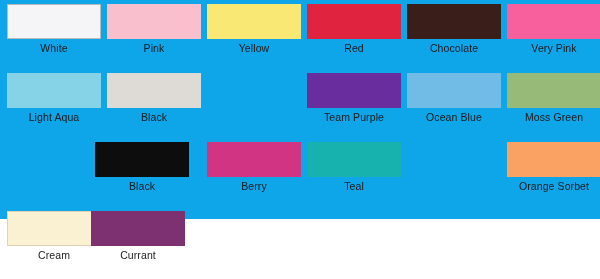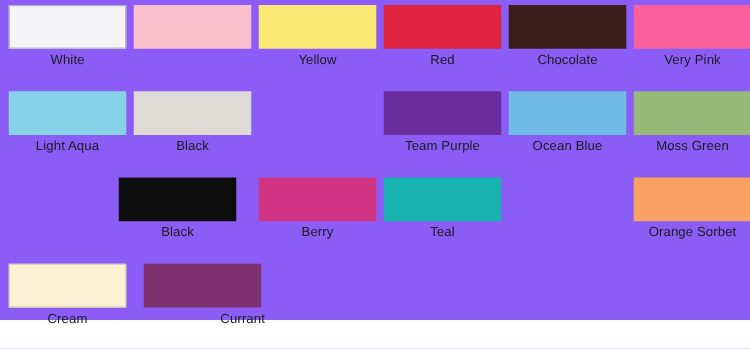--- a/index.html
+++ b/index.html
@@ -10,22 +10,22 @@
   body {
     width: 600px;
     height: 279px;
     background: #ffffff;
     font-family: "Liberation Sans", sans-serif;
     overflow: hidden;
   }
   #swatch-chart {
     position: relative;
     width: 600px;
-    height: 256px;
-    background: #8b5cf6;
+    height: 219px;
+    background: #0ea5e9;
   }
   .swatch-cell {
     position: absolute;
     width: 100px;
     box-sizing: border-box;
     text-align: center;
   }
   .swatch-chip {
     width: 94px;
     height: 35px;
@@ -50,20 +50,21 @@
 </head>
 <body>
 
 <div id="swatch-chart">
     <div class="swatch-cell" style="left: 4px; top: 4px;">
       <div class="swatch-chip bordered" style="width: 94px; height: 35px; background-color: rgb(245, 245, 248); border-color: rgb(185, 185, 185);"></div>
       <span class="swatch-label" style="color: rgb(27, 27, 27);">White</span>
     </div>
     <div class="swatch-cell" style="left: 104px; top: 4px;">
       <div class="swatch-chip" style="width: 94px; height: 35px; background-color: rgb(249, 191, 204);"></div>
+      <span class="swatch-label" style="color: rgb(27, 27, 27);">Pink</span>
     </div>
     <div class="swatch-cell" style="left: 204px; top: 4px;">
       <div class="swatch-chip" style="width: 94px; height: 35px; background-color: rgb(249, 232, 115);"></div>
       <span class="swatch-label" style="color: rgb(27, 27, 27);">Yellow</span>
     </div>
     <div class="swatch-cell" style="left: 304px; top: 4px;">
       <div class="swatch-chip" style="width: 94px; height: 35px; background-color: rgb(224, 35, 63);"></div>
       <span class="swatch-label" style="color: rgb(27, 27, 27);">Red</span>
     </div>
     <div class="swatch-cell" style="left: 404px; top: 4px;">
@@ -107,17 +108,17 @@
       <span class="swatch-label" style="color: rgb(27, 27, 27);">Teal</span>
     </div>
     <div class="swatch-cell" style="left: 504px; top: 142px;">
       <div class="swatch-chip" style="width: 94px; height: 35px; background-color: rgb(249, 162, 99);"></div>
       <span class="swatch-label" style="color: rgb(27, 27, 27);">Orange Sorbet</span>
     </div>
     <div class="swatch-cell" style="left: 4px; top: 211px;">
       <div class="swatch-chip bordered" style="width: 94px; height: 35px; background-color: rgb(250, 240, 210); border-color: rgb(222, 211, 180);"></div>
       <span class="swatch-label" style="color: rgb(27, 27, 27);">Cream</span>
     </div>
-    <div class="swatch-cell" style="left: 112px; top: 211px; text-align: right;">
+    <div class="swatch-cell" style="left: 88px; top: 211px;">
       <div class="swatch-chip" style="width: 94px; height: 35px; background-color: rgb(126, 49, 112);"></div>
       <span class="swatch-label" style="color: rgb(27, 27, 27);">Currant</span>
     </div>
   </div>
 
 </body></html>

